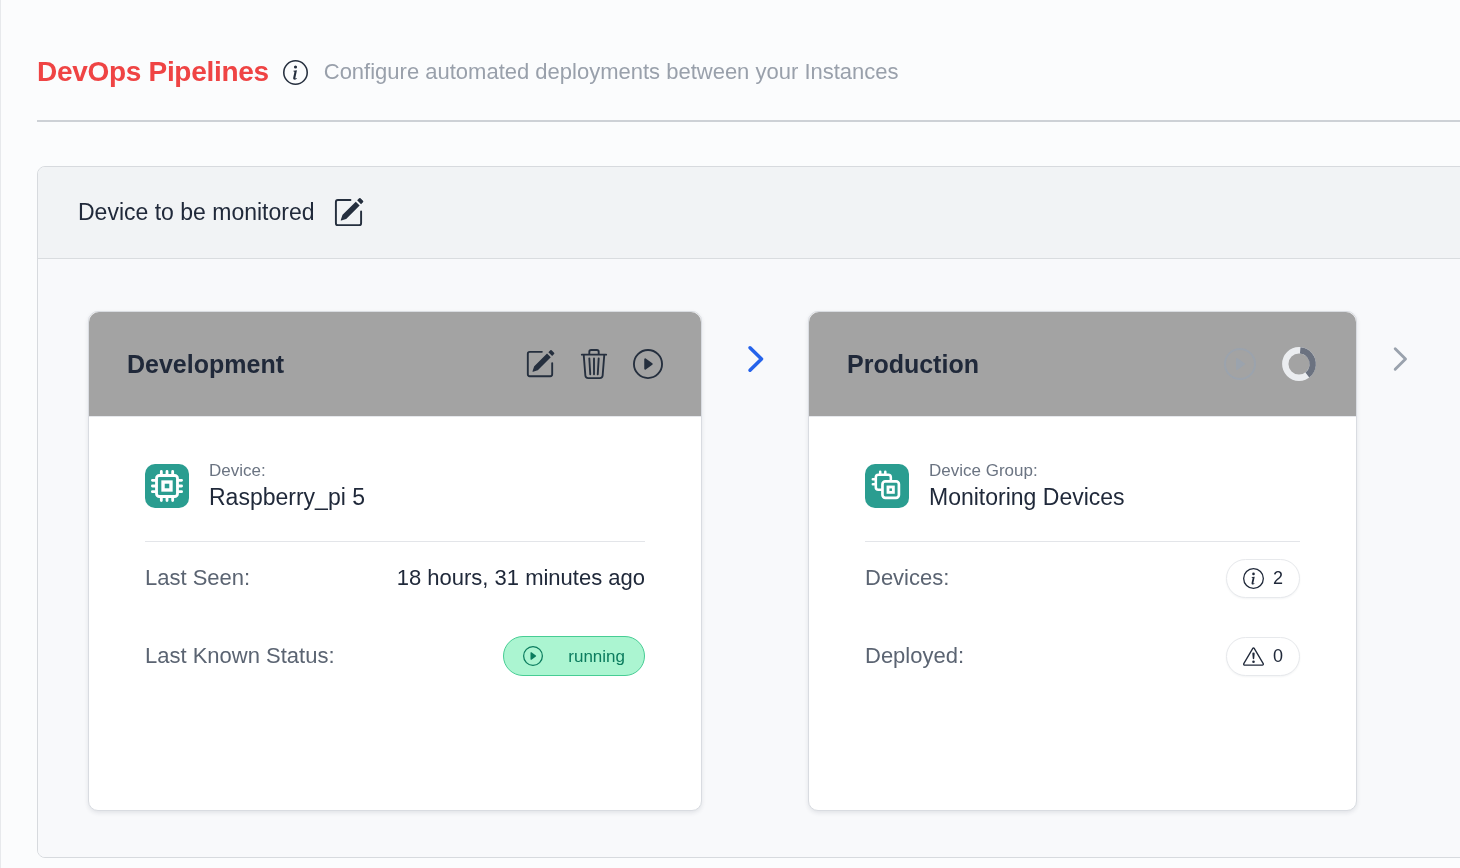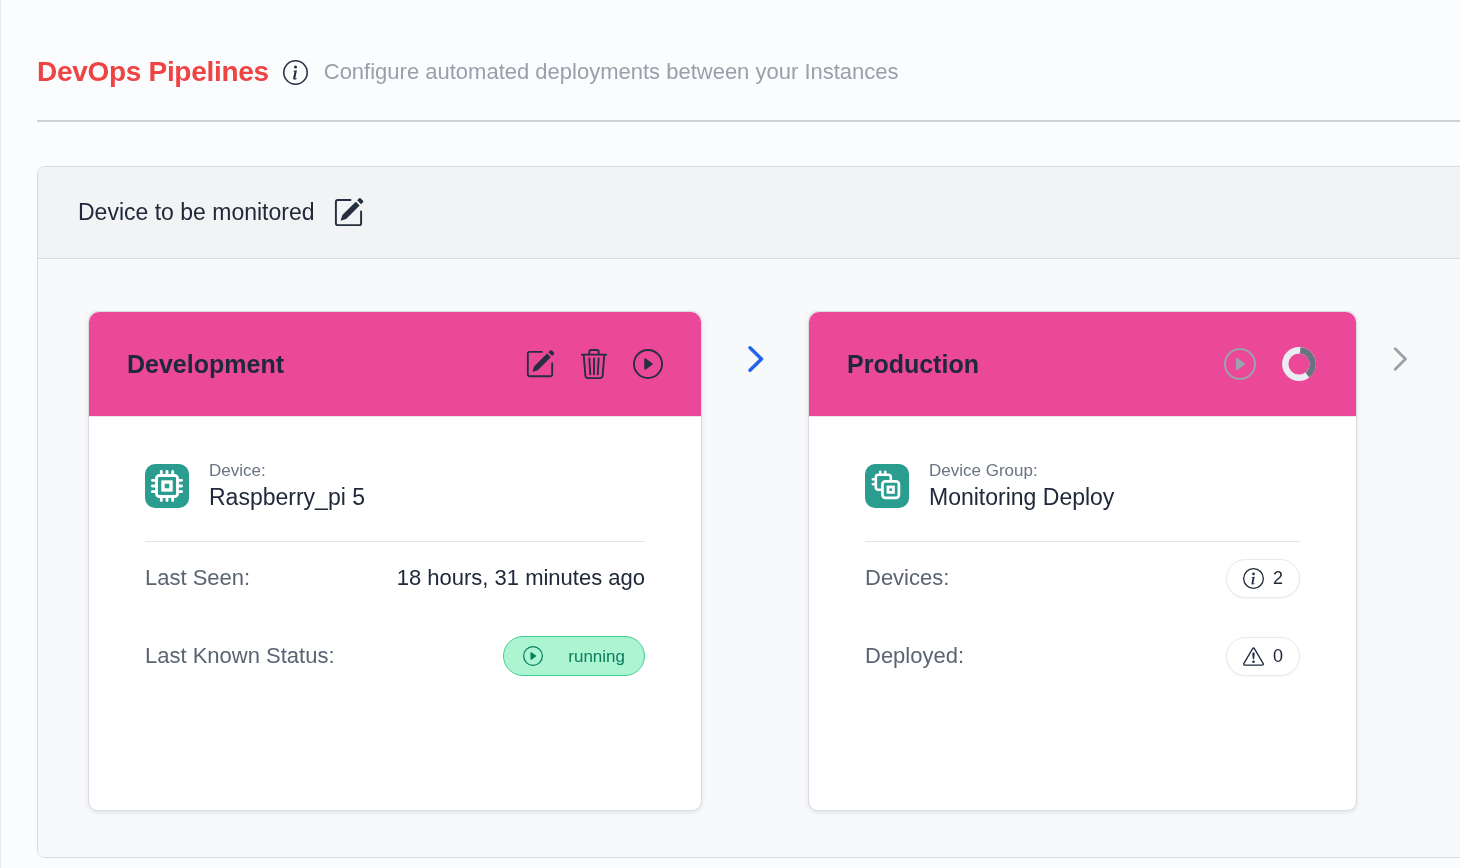--- a/index.html
+++ b/index.html
@@ -36,21 +36,21 @@
   .icon-btn{background:none;border:none;padding:0;cursor:pointer;color:#252f3e;display:flex;align-items:center}
   .panel-header .icon-btn{margin-left:18px}
   .panel-header .icon-btn svg{width:31px;height:31px}
 
   .panel-body{height:599px;background:#f8f9fb}
   .cards-row{display:flex;align-items:flex-start;padding:52px 0 0 50px}
 
   .card{background:#fff;border:1px solid #d9dce1;border-radius:10px;height:500px;box-shadow:0 2px 4px rgba(25,35,60,.10)}
   .dev-card{width:614px}
   .prod-card{width:549px}
-  .card-header{height:105px;display:flex;align-items:center;padding:0 38px;border-bottom:1px solid #e6e8ec;background:#ec4899;border-radius:10px 10px 0 0}
+  .card-header{height:105px;display:flex;align-items:center;padding:0 38px;border-bottom:1px solid #e6e8ec;background:#a3a3a3;border-radius:10px 10px 0 0}
   .card-title{font-size:25px;font-weight:700;flex:1;color:var(--text-dark)}
   .card-actions{display:flex;align-items:center;gap:24px}
   .card-actions .icon-btn svg{width:30px;height:30px}
   .icon-btn.disabled{color:#9ba3ad;cursor:default}
 
   .card-body{padding:44px 56px 0}
   .entity-row{display:flex;gap:20px;align-items:center}
   .entity-icon{width:44px;height:44px;border-radius:10px;background:var(--accent-teal);color:#fff;display:flex;align-items:center;justify-content:center;flex:none}
   .entity-icon svg{width:34px;height:34px}
   .entity-label{font-size:17px;color:#6b7482;display:block}
@@ -195,21 +195,21 @@
                     <g fill="none" stroke="currentColor" stroke-width="1.8" stroke-linecap="round">
                       <path d="M7.2 2v2.1M10.8 2v2.1M2 7.2h2.1M2 10.8h2.1"></path>
                       <rect x="4.1" y="4.1" width="10.6" height="10.6" rx="1.8"></rect>
                     </g>
                     <rect x="8.8" y="8.8" width="11.6" height="11.6" rx="2" style="fill:var(--accent-teal)" stroke="currentColor" stroke-width="1.9"></rect>
                     <rect x="12.7" y="12.7" width="3.8" height="3.8" fill="none" stroke="currentColor" stroke-width="2"></rect>
                   </svg>
                 </span>
                 <div class="entity-text">
                   <span class="entity-label">Device Group:</span>
-                  <span class="entity-name">Monitoring Deploy</span>
+                  <span class="entity-name">Monitoring Devices</span>
                 </div>
               </div>
               <hr class="card-divider">
               <div class="kv-row first">
                 <span class="kv-label">Devices:</span>
                 <span class="count-pill">
                   <svg viewBox="0 0 16 16" fill="currentColor">
                     <path d="M8 15A7 7 0 1 1 8 1a7 7 0 0 1 0 14m0 1A8 8 0 1 0 8 0a8 8 0 0 0 0 16"></path>
                     <path d="m8.93 6.588-2.29.287-.082.38.45.083c.294.07.352.176.288.469l-.738 3.468c-.194.897.105 1.319.808 1.319.545 0 1.178-.252 1.465-.598l.088-.416c-.2.176-.492.246-.686.246-.275 0-.375-.193-.304-.533zM9 4.5a1 1 0 1 1-2 0 1 1 0 0 1 2 0"></path>
                   </svg>

